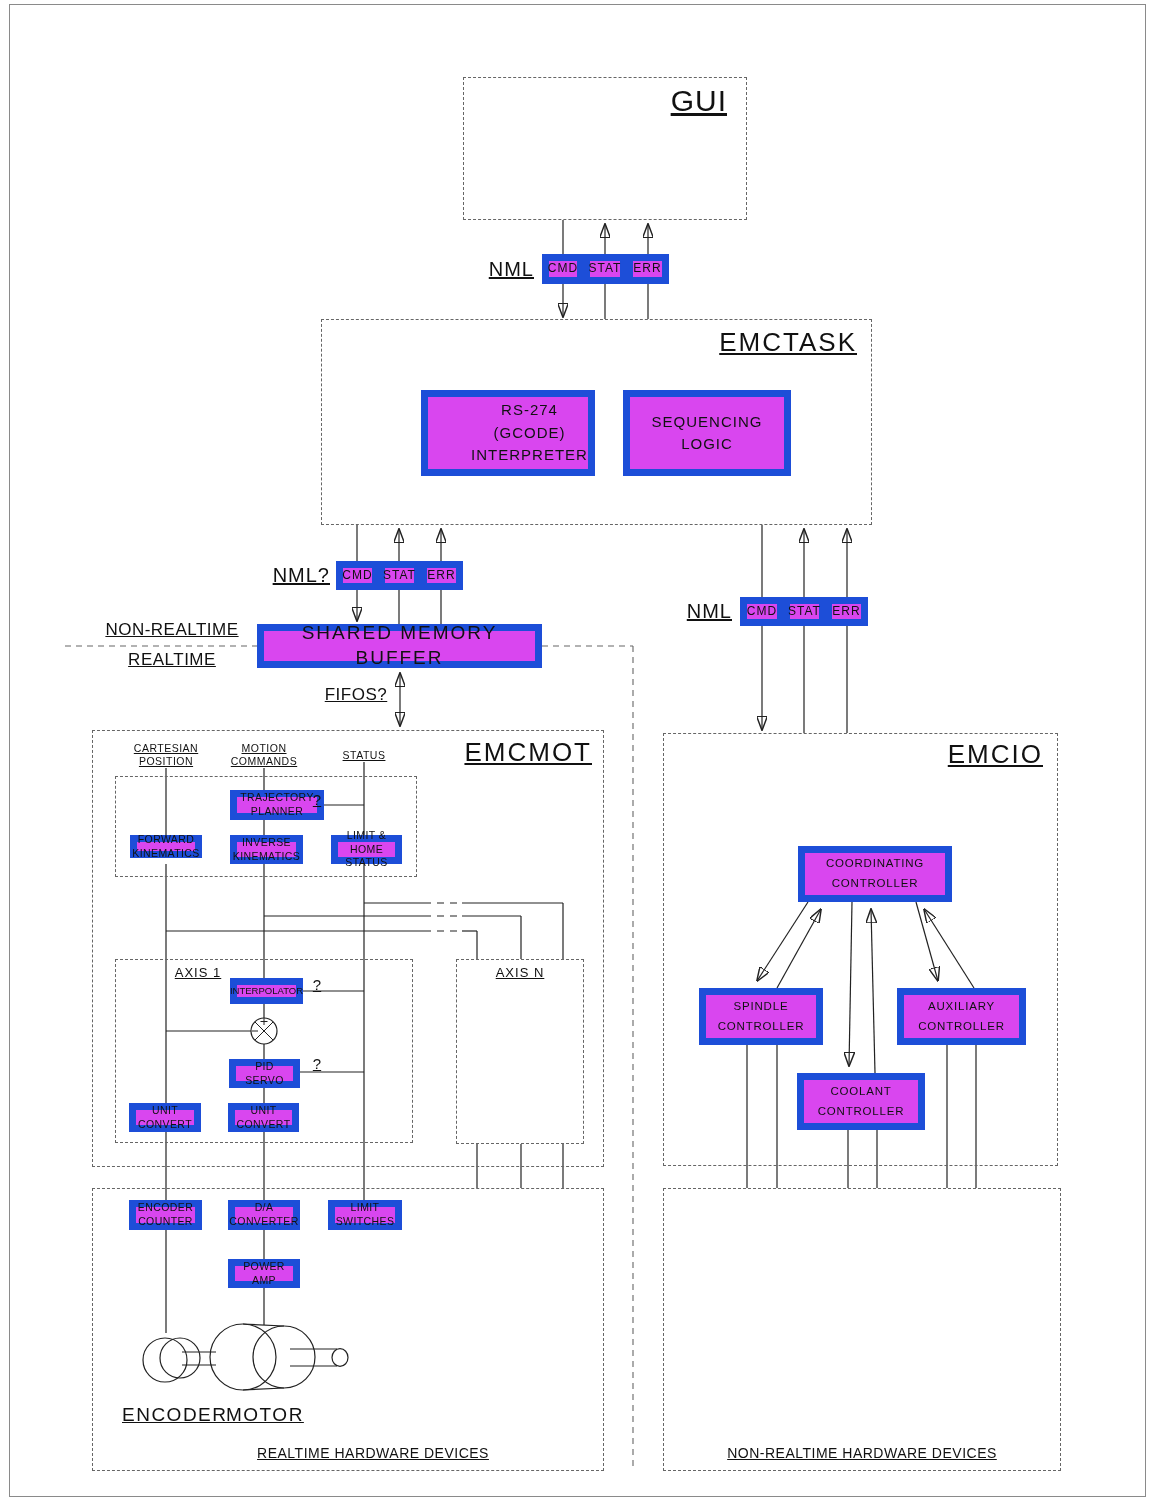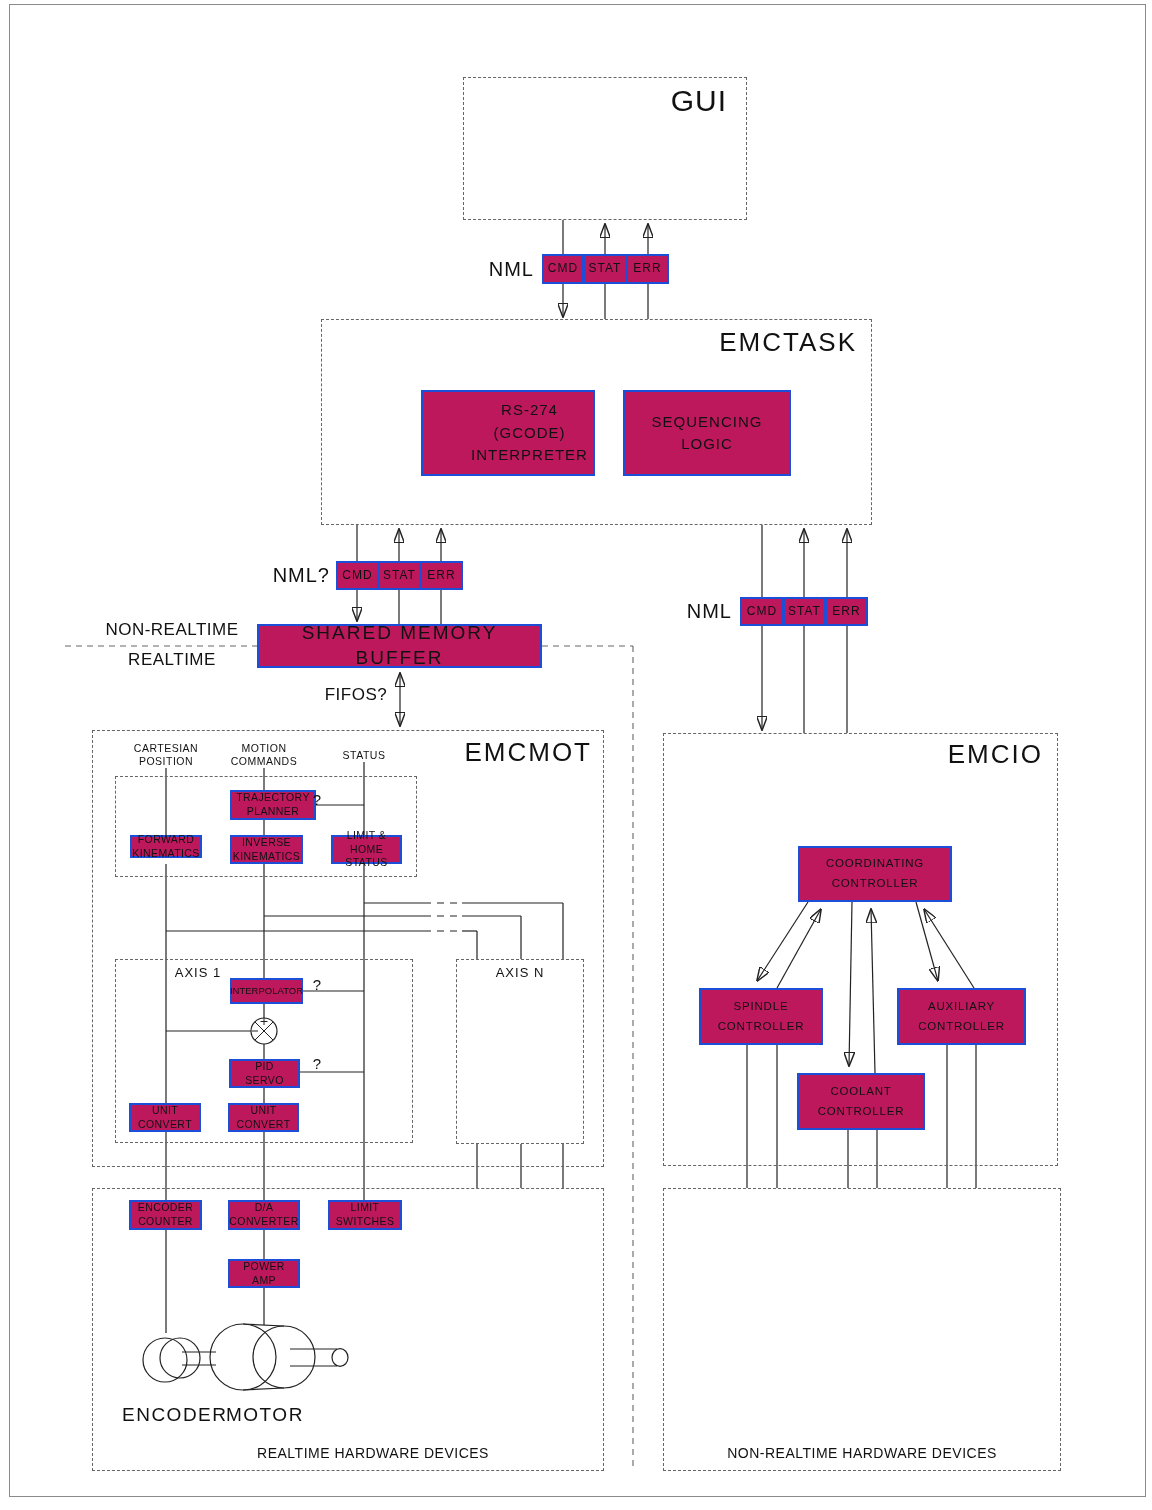--- a/index.html
+++ b/index.html
@@ -8,30 +8,30 @@
   .page-border{position:absolute;left:9px;top:4px;width:1135px;height:1491px;
         border:1.5px solid #8a8a8a;}
   svg.wires{position:absolute;left:0;top:0;}
   svg.wires line, svg.wires path, svg.wires circle, svg.wires ellipse{
         stroke:#222;stroke-width:1.2;fill:none;}
   svg.wires .thin{stroke-width:1;}
   svg.wires .dashseg{stroke-dasharray:7 6;}
   svg.wires .ddash{stroke:#666;stroke-dasharray:6 5;stroke-width:1.1;}
 
   .dbox{position:absolute;border:1px dashed #666;background:transparent;box-sizing:border-box;}
-  .box{position:absolute;border:2px solid #1d4ed8;background:#be185d;box-sizing:border-box;
+  .box{position:absolute;border:7px solid #1d4ed8;background:#d946ef;box-sizing:border-box;
        display:flex;align-items:center;justify-content:center;text-align:center;
        white-space:pre-line;font-size:10.5px;line-height:1.3;letter-spacing:0.4px;}
   .tight{font-size:9.5px;letter-spacing:0;}
   .bigbox{font-size:15px;line-height:1.5;letter-spacing:1px;}
   .ctrlbox{font-size:11.5px;line-height:1.7;letter-spacing:0.8px;}
   .membox{font-size:19px;letter-spacing:2px;}
   .nmlbox{font-size:12px;letter-spacing:1px;}
 
-  .lbl{position:absolute;white-space:pre-line;text-align:center;}
+  .lbl{position:absolute;white-space:pre-line;text-align:center;text-decoration:underline;}
   .title{font-size:26px;letter-spacing:2px;text-align:right;}
   .gui-title{font-size:30px;letter-spacing:1px;text-align:right;}
   .nml-lbl{font-size:20px;letter-spacing:1px;text-align:right;}
   .side-lbl{font-size:17px;letter-spacing:0.5px;}
   .col-lbl{font-size:10.5px;line-height:1.2;letter-spacing:0.5px;}
   .axis-lbl{font-size:13px;letter-spacing:1px;}
   .q-lbl{font-size:15px;}
   .hw-lbl{font-size:19px;letter-spacing:1.5px;}
   .cap-lbl{font-size:14px;letter-spacing:0.5px;}
 </style>
@@ -208,21 +208,21 @@
   <div class="lbl side-lbl" style="left:92px;top:650px;width:160px;">REALTIME</div>
   <div class="box membox" style="left:257px;top:624px;width:285px;height:44px;">SHARED MEMORY BUFFER</div>
   <div class="lbl side-lbl" style="left:311px;top:685px;width:90px;">FIFOS?</div>
 
   <div class="lbl col-lbl" style="left:126px;top:742px;width:80px;">CARTESIAN
 POSITION</div>
   <div class="lbl col-lbl" style="left:224px;top:742px;width:80px;">MOTION
 COMMANDS</div>
   <div class="lbl col-lbl" style="left:324px;top:749px;width:80px;">STATUS</div>
 
-  <div class="box" style="left:230px;top:790px;width:86px;height:30px;">TRAJECTORY
+  <div class="box" style="left:230px;top:790px;width:94px;height:30px;">TRAJECTORY
 PLANNER</div>
   <div class="box" style="left:130px;top:835px;width:72px;height:23px;text-align:center;">FORWARD
 KINEMATICS</div>
   <div class="box" style="left:230px;top:835px;width:73px;height:29px;">INVERSE
 KINEMATICS</div>
   <div class="box" style="left:331px;top:835px;width:71px;height:29px;">LIMIT &amp; HOME
 STATUS</div>
   <div class="lbl axis-lbl" style="left:158px;top:965px;width:80px;">AXIS 1</div>
   <div class="lbl axis-lbl" style="left:480px;top:965px;width:80px;">AXIS N</div>
   <div class="box tight" style="left:230px;top:978px;width:73px;height:26px;">INTERPOLATOR</div>

